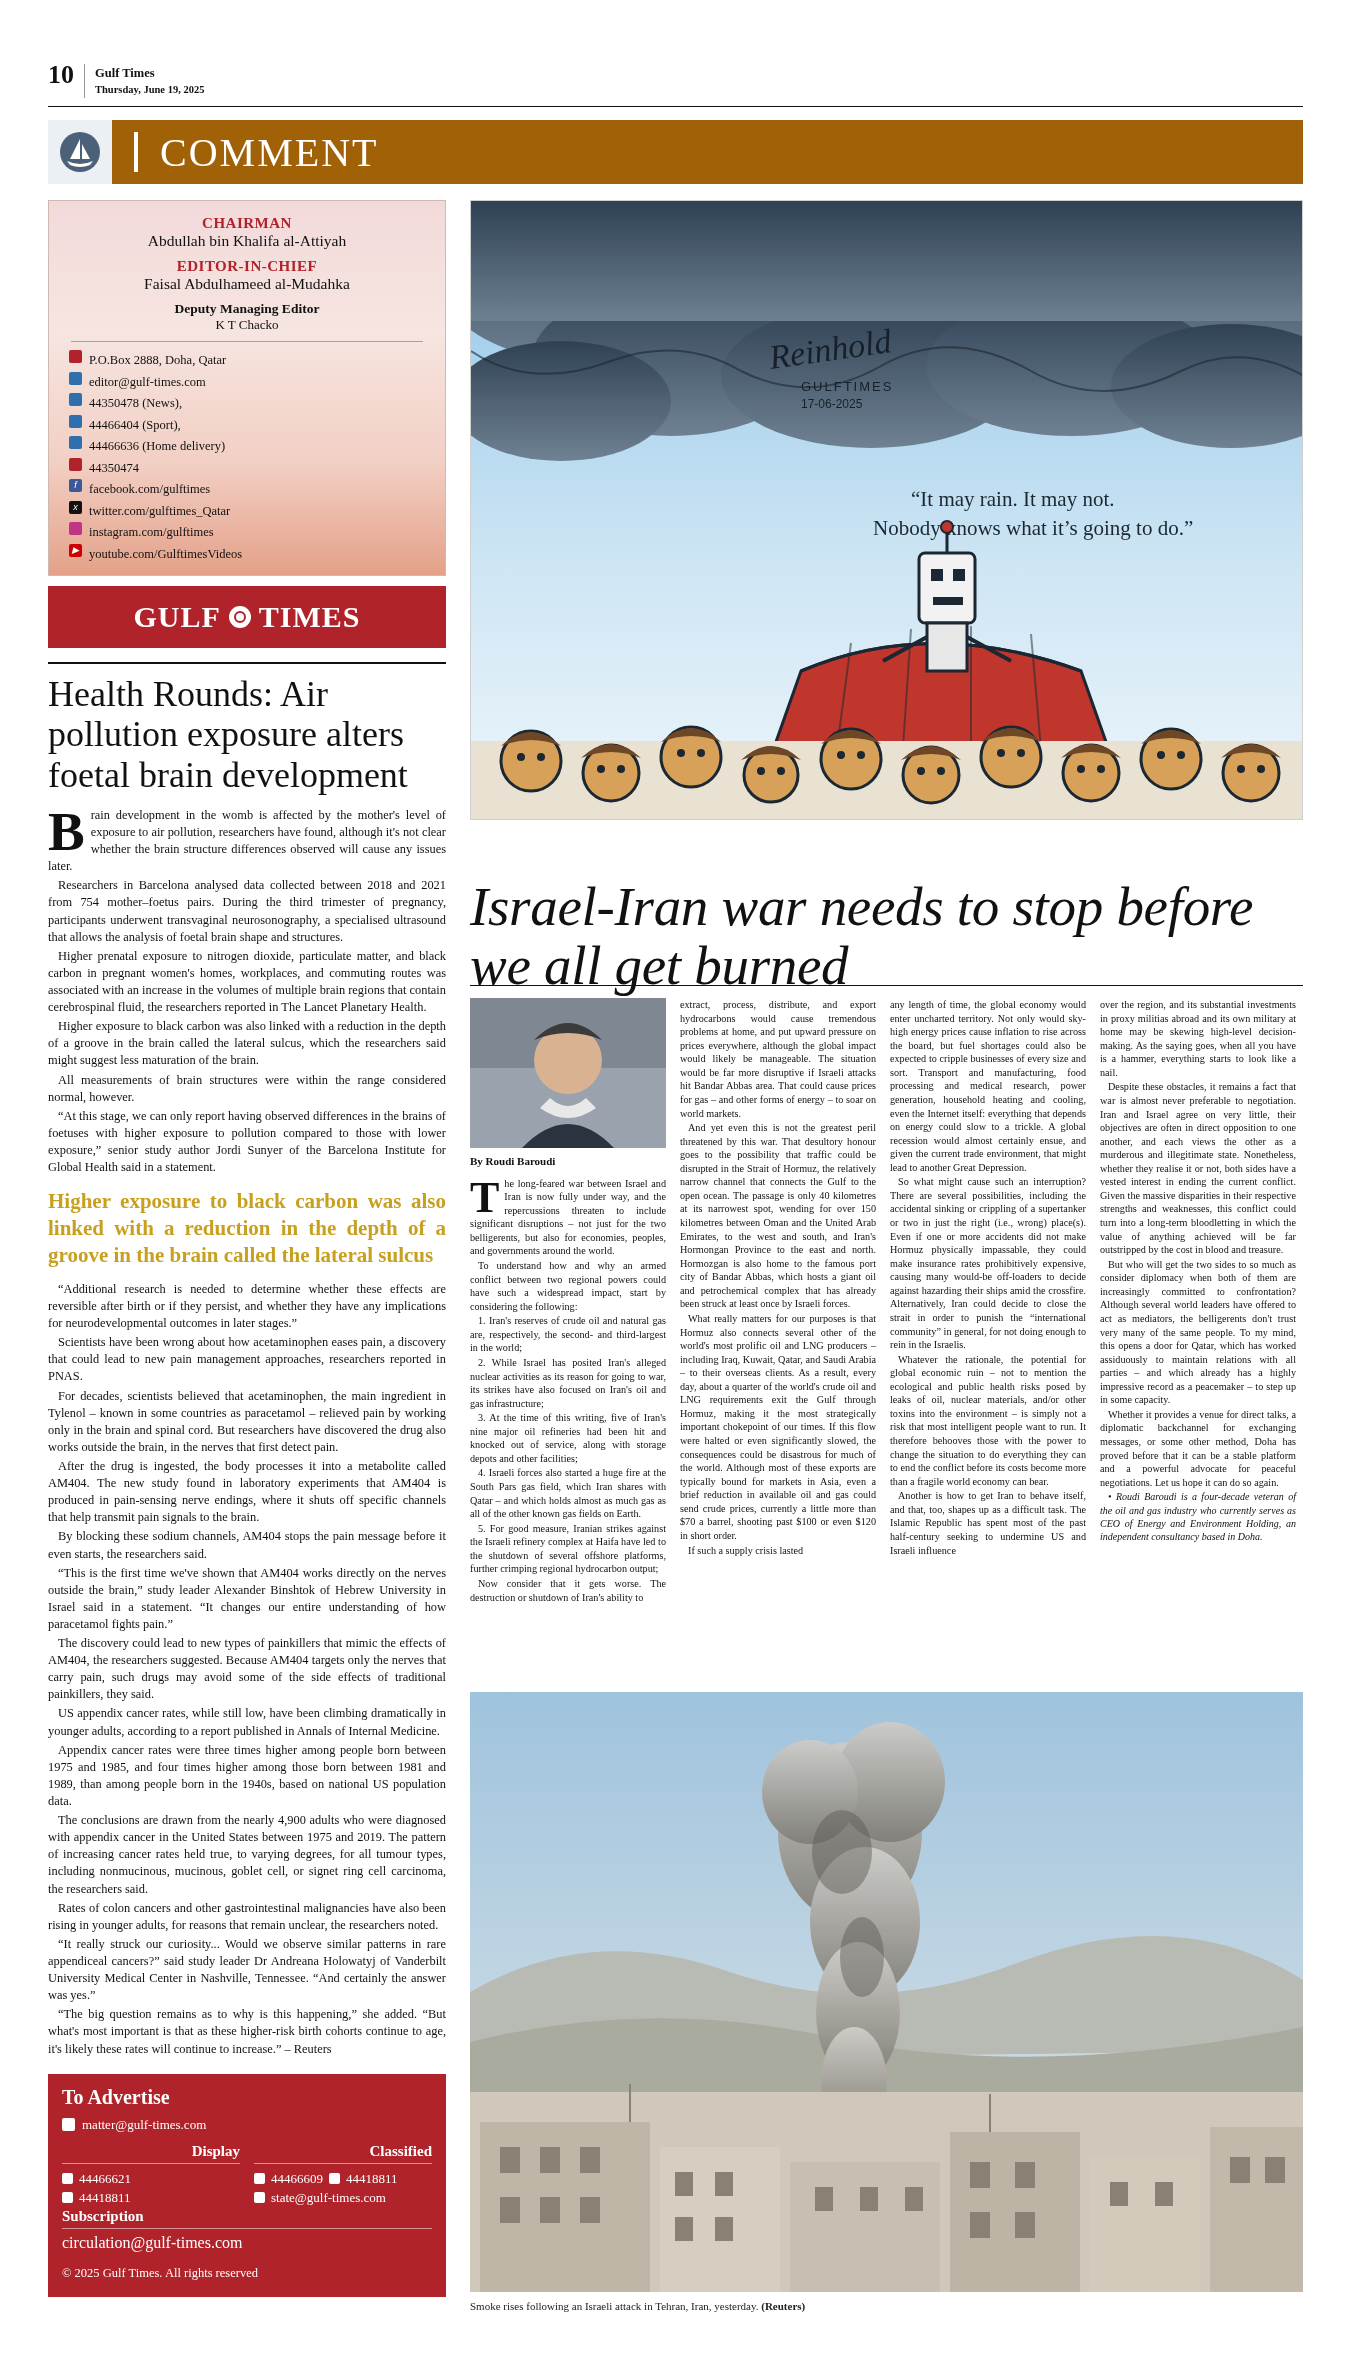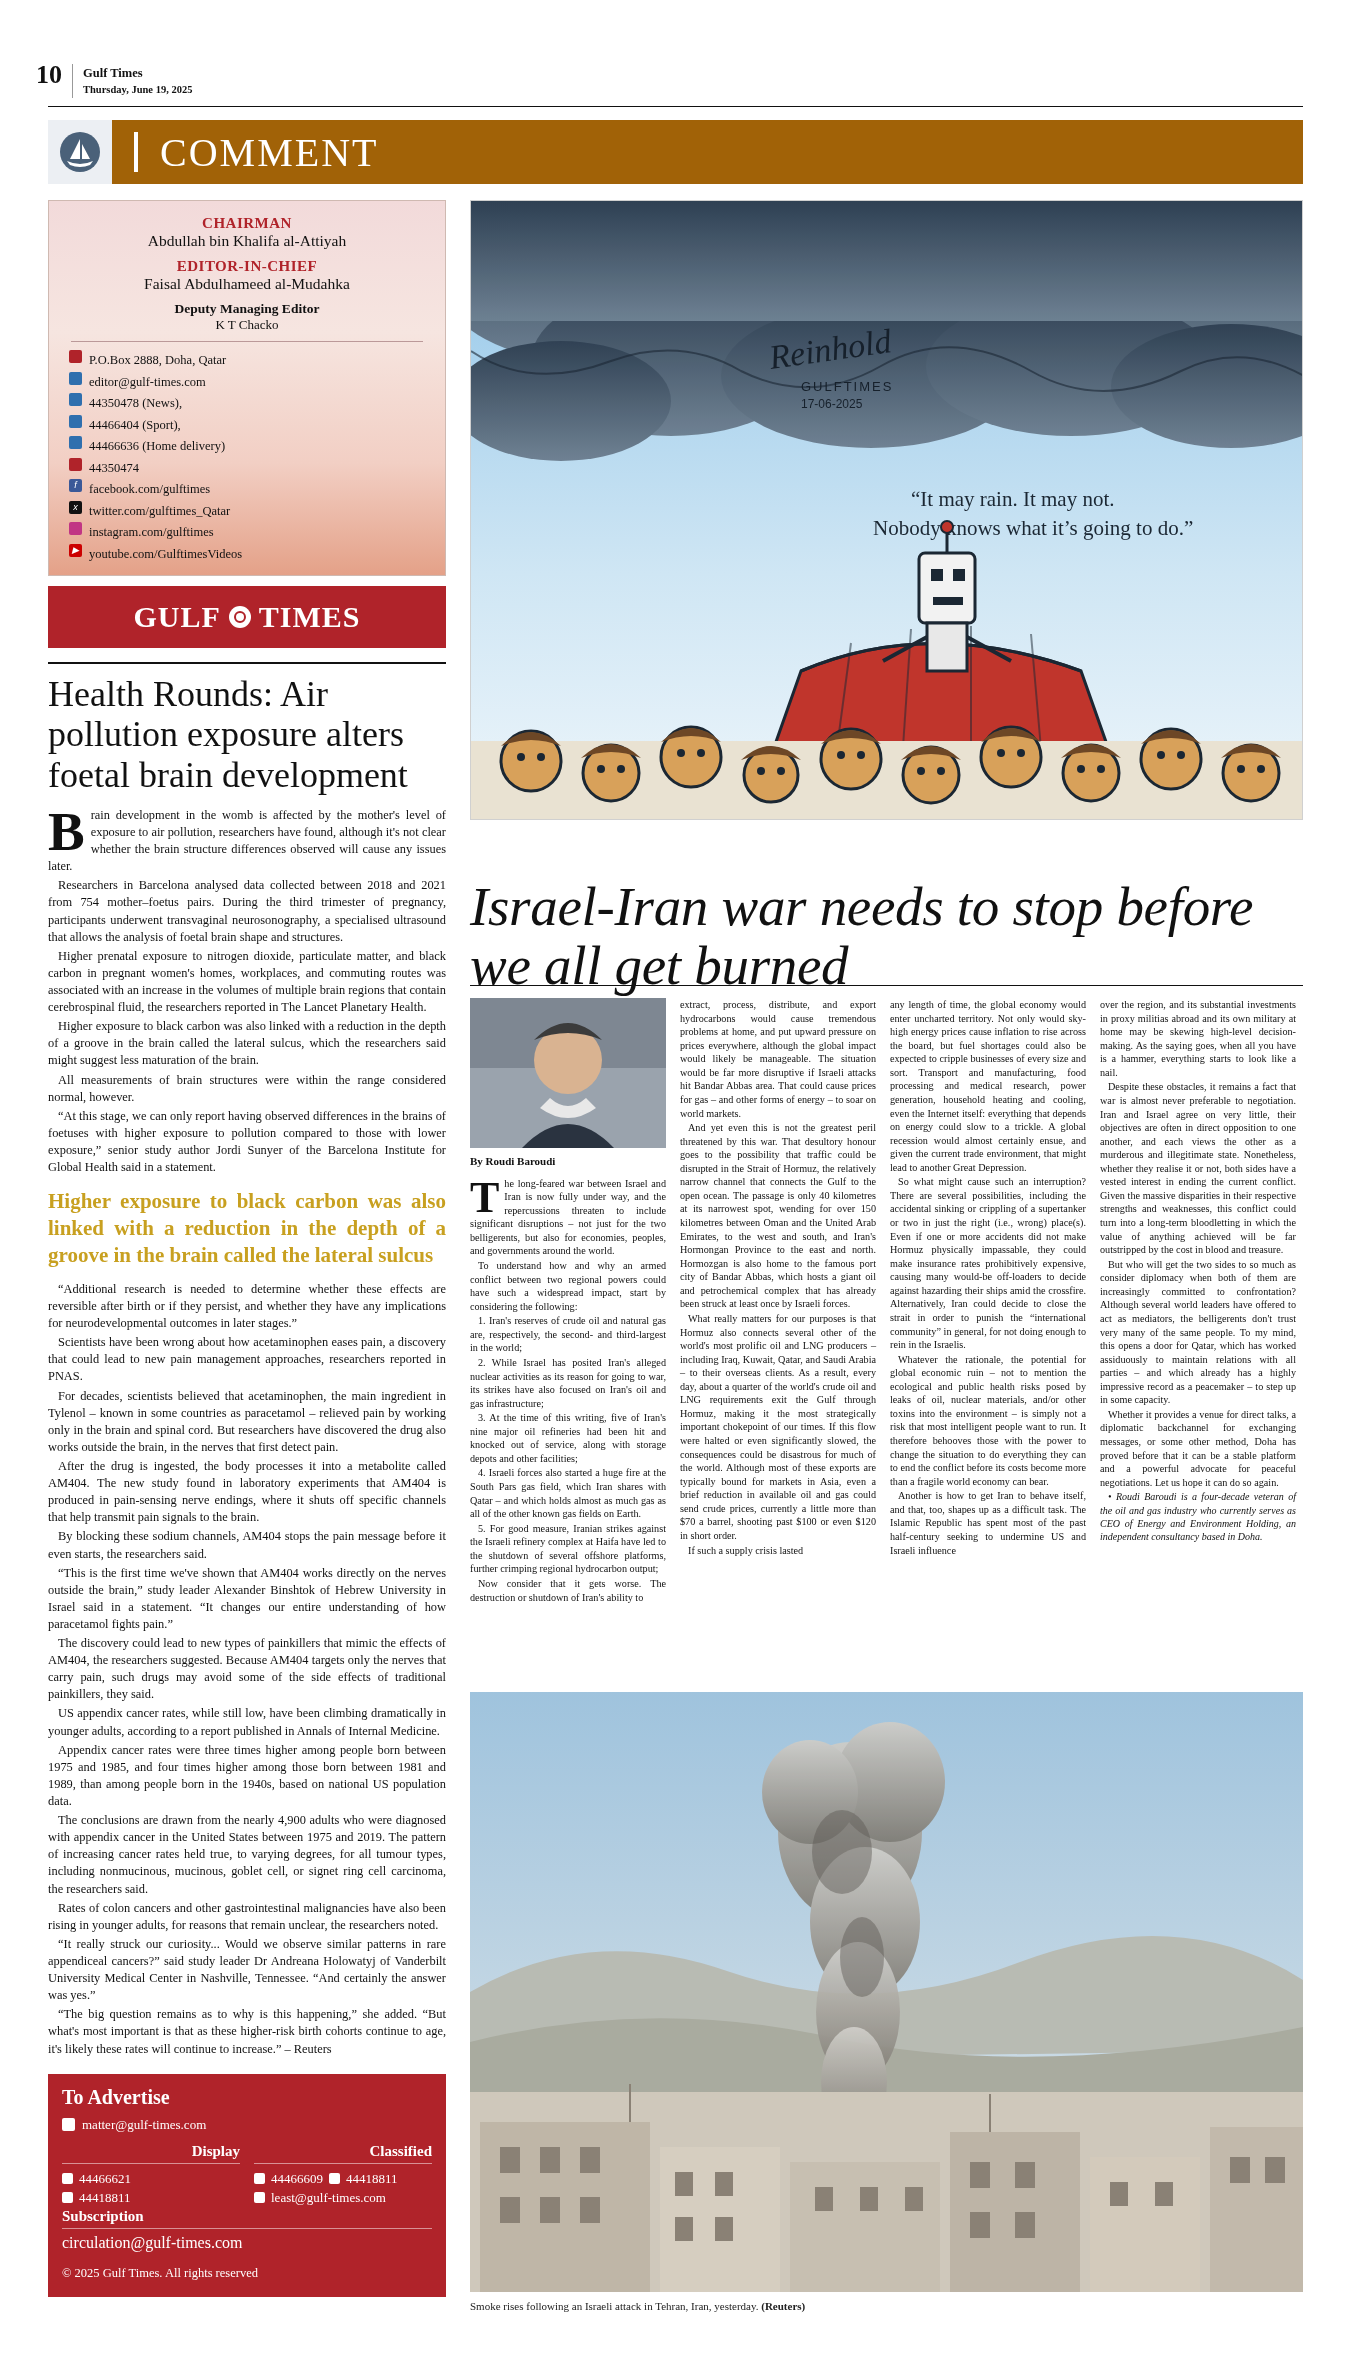--- a/index.html
+++ b/index.html
@@ -16,21 +16,21 @@
   .page {
     position: relative;
     width: 1351px;
     height: 2365px;
     padding: 0 40px;
   }
 
   
   .folio {
     position: absolute;
-    left: 36px; top: 62px;
+    left: 48px; top: 62px;
     display: flex; align-items: flex-start; gap: 10px;
   }
   .folio-num {
     font-family: "Liberation Serif", serif;
     font-size: 26px; font-weight: bold; line-height: 1;
     color: #111;
   }
   .folio-rule { width: 1px; height: 34px; background: #999; margin-top: 2px;}
   .folio-text { font-size: 11.5px; line-height: 1.45; padding-top: 2px;}
   .folio-text .gt { font-weight: bold; font-size: 12.5px; display:block;}
@@ -340,21 +340,21 @@
         <div class="advert-col">
           <h4>Classified</h4>
           <div class="num">
             <i class="ni"></i>
               <span>44466609</span>
             <i class="ni"></i>
               <span>44418811</span>
           </div>
           <div class="num">
               <i class="ni"></i>
-              <span>least@gulf-times.com</span>
+              <span>state@gulf-times.com</span>
             </div>
         </div>
       </div>
       <div class="advert-sub">
         <h4>Subscription</h4>
         <div class="num"><i class="ni"></i><span>circulation@gulf-times.com</span></div>
       </div>
       <div class="copyright">© 2025 Gulf Times. All rights reserved</div>
     </div>
   </div>

